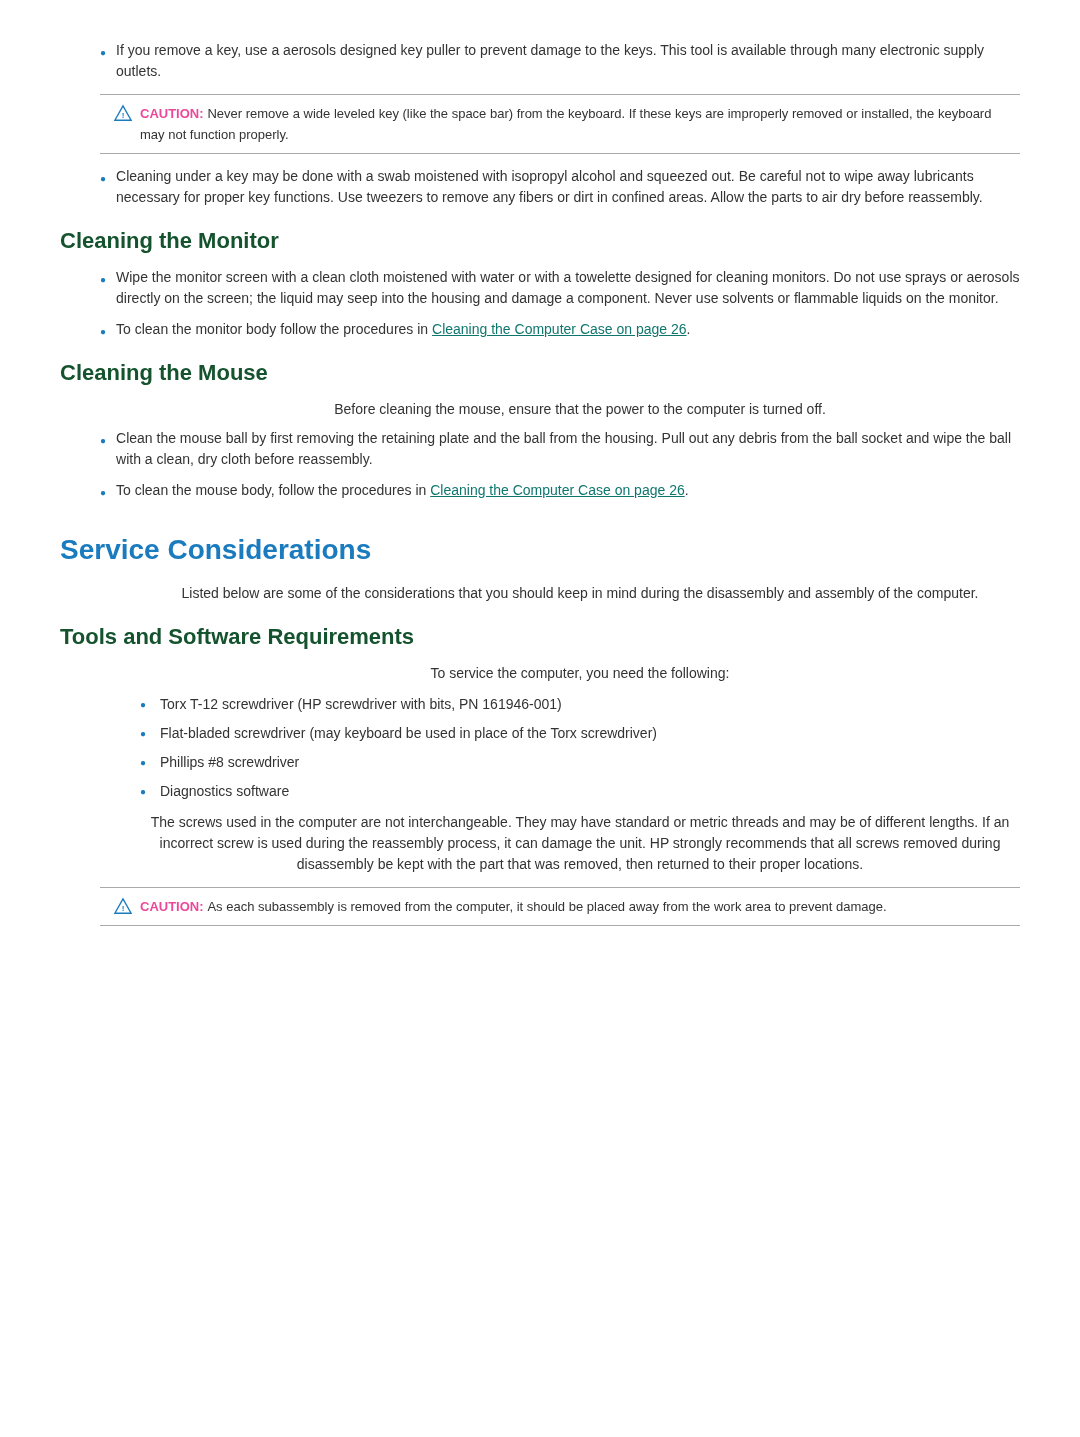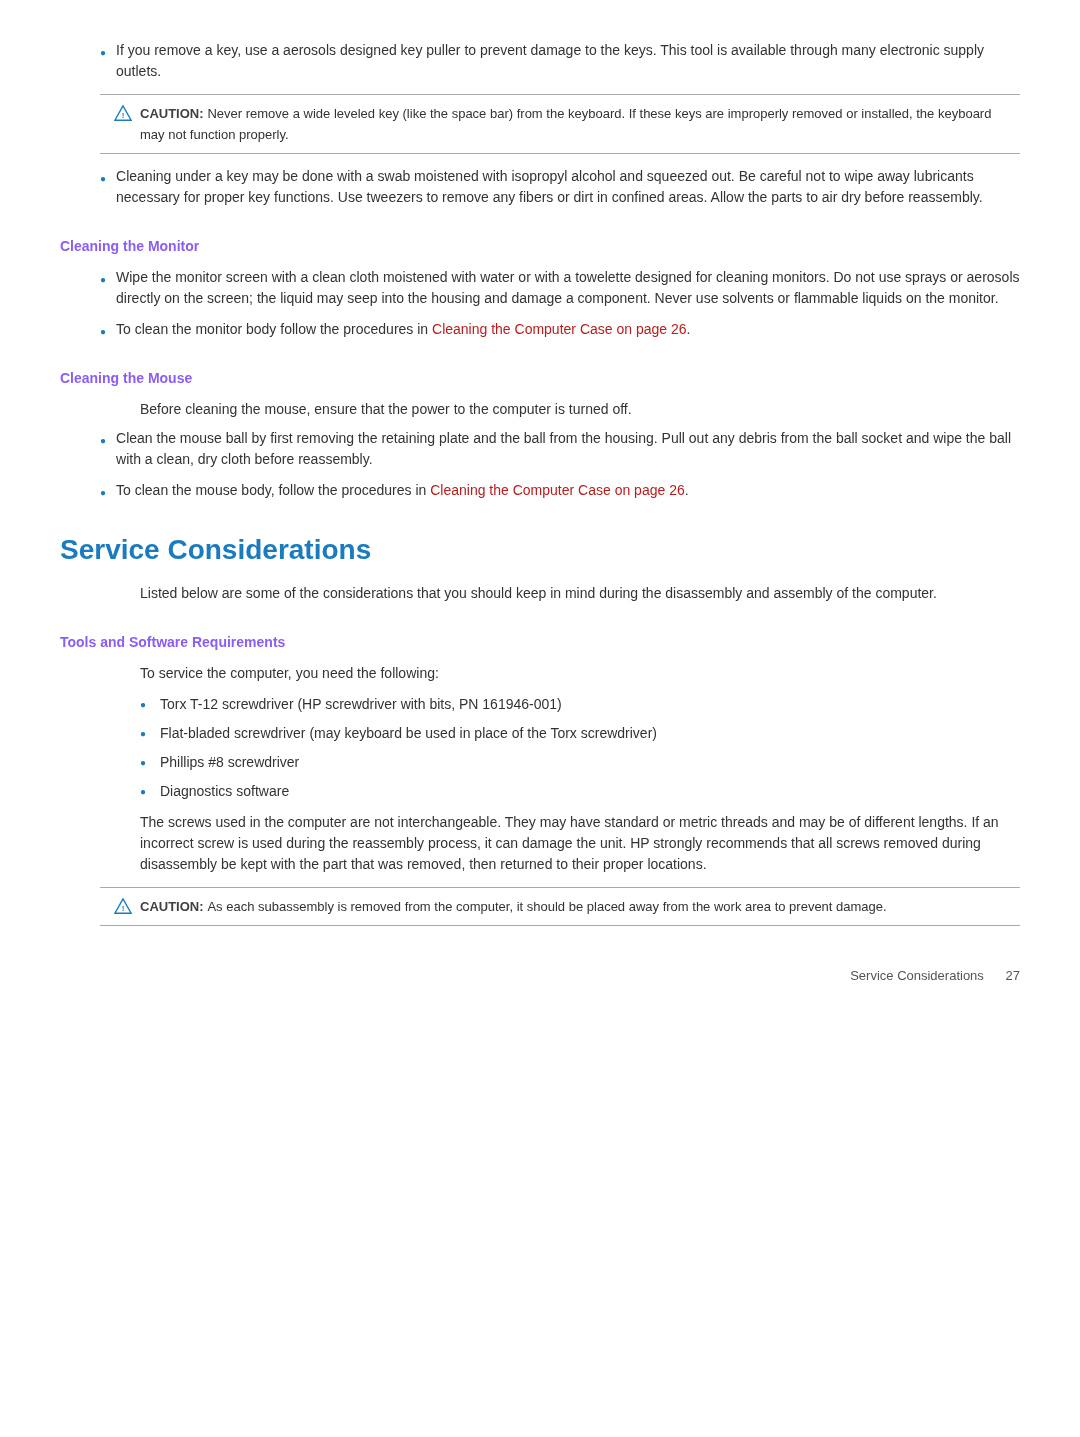--- a/index.html
+++ b/index.html
@@ -48,21 +48,21 @@
       border-top: 1px solid #aaa;
       border-bottom: 1px solid #aaa;
       padding: 8px 14px;
       margin: 12px 0 12px 40px;
       display: flex;
       align-items: flex-start;
       gap: 8px;
     }
 
     .caution-label {
-      color: #404040;
+      color: #ec4899;
       font-weight: bold;
       font-size: 13px;
       white-space: nowrap;
     }
 
     .caution-icon {
       display: inline-block;
       width: 18px;
       height: 18px;
       flex-shrink: 0;
@@ -75,34 +75,36 @@
     }
 
     .section-heading-large {
       font-size: 28px;
       font-weight: bold;
       color: #1a7bbf;
       margin: 28px 0 12px 0;
     }
 
     .section-heading-medium {
-      font-size: 14px;
+      font-size: 22px;
       font-weight: bold;
-      color: #8b5cf6;
-      margin: 28px 0 10px 0;
+      color: #14532d;
+      margin: 16px 0 10px 0;
     }
 
     .body-paragraph {
       margin: 8px 0 8px 80px;
       color: #333;
       font-size: 14px;
+      text-align: center;
     }
 
     a.inline-link {
-      color: #b91c1c;
+      color: #0f766e;
+      text-decoration: underline;
       text-align: center;
     }
 
     .footer-line {
       display: flex;
       justify-content: flex-end;
       align-items: center;
       margin-top: 40px;
       font-size: 13px;
       color: #555;
@@ -213,21 +215,14 @@
       <path d="M10 1L1 17h18L10 1z" stroke="#1a7bbf" stroke-width="1.5" fill="none"></path>
       <text x="10" y="14.5" text-anchor="middle" font-size="9" fill="#1a7bbf" font-weight="bold">!</text>
     </svg>
     <div>
       <span class="caution-label">CAUTION:</span>
       <span class="caution-text">  </span>
       <span class="caution-text">As each subassembly is removed from the computer, it should be placed away from the work area to prevent damage.</span>
     </div>
   </div>
 
-  <div class="footer-line">
-    <span class="footer-page-number">
-      <span>Service Considerations</span>
-      &nbsp;&nbsp;&nbsp;&nbsp;
-      <span>27</span>
-    </span>
-  </div>
 
 </div>
 
 </body></html>

